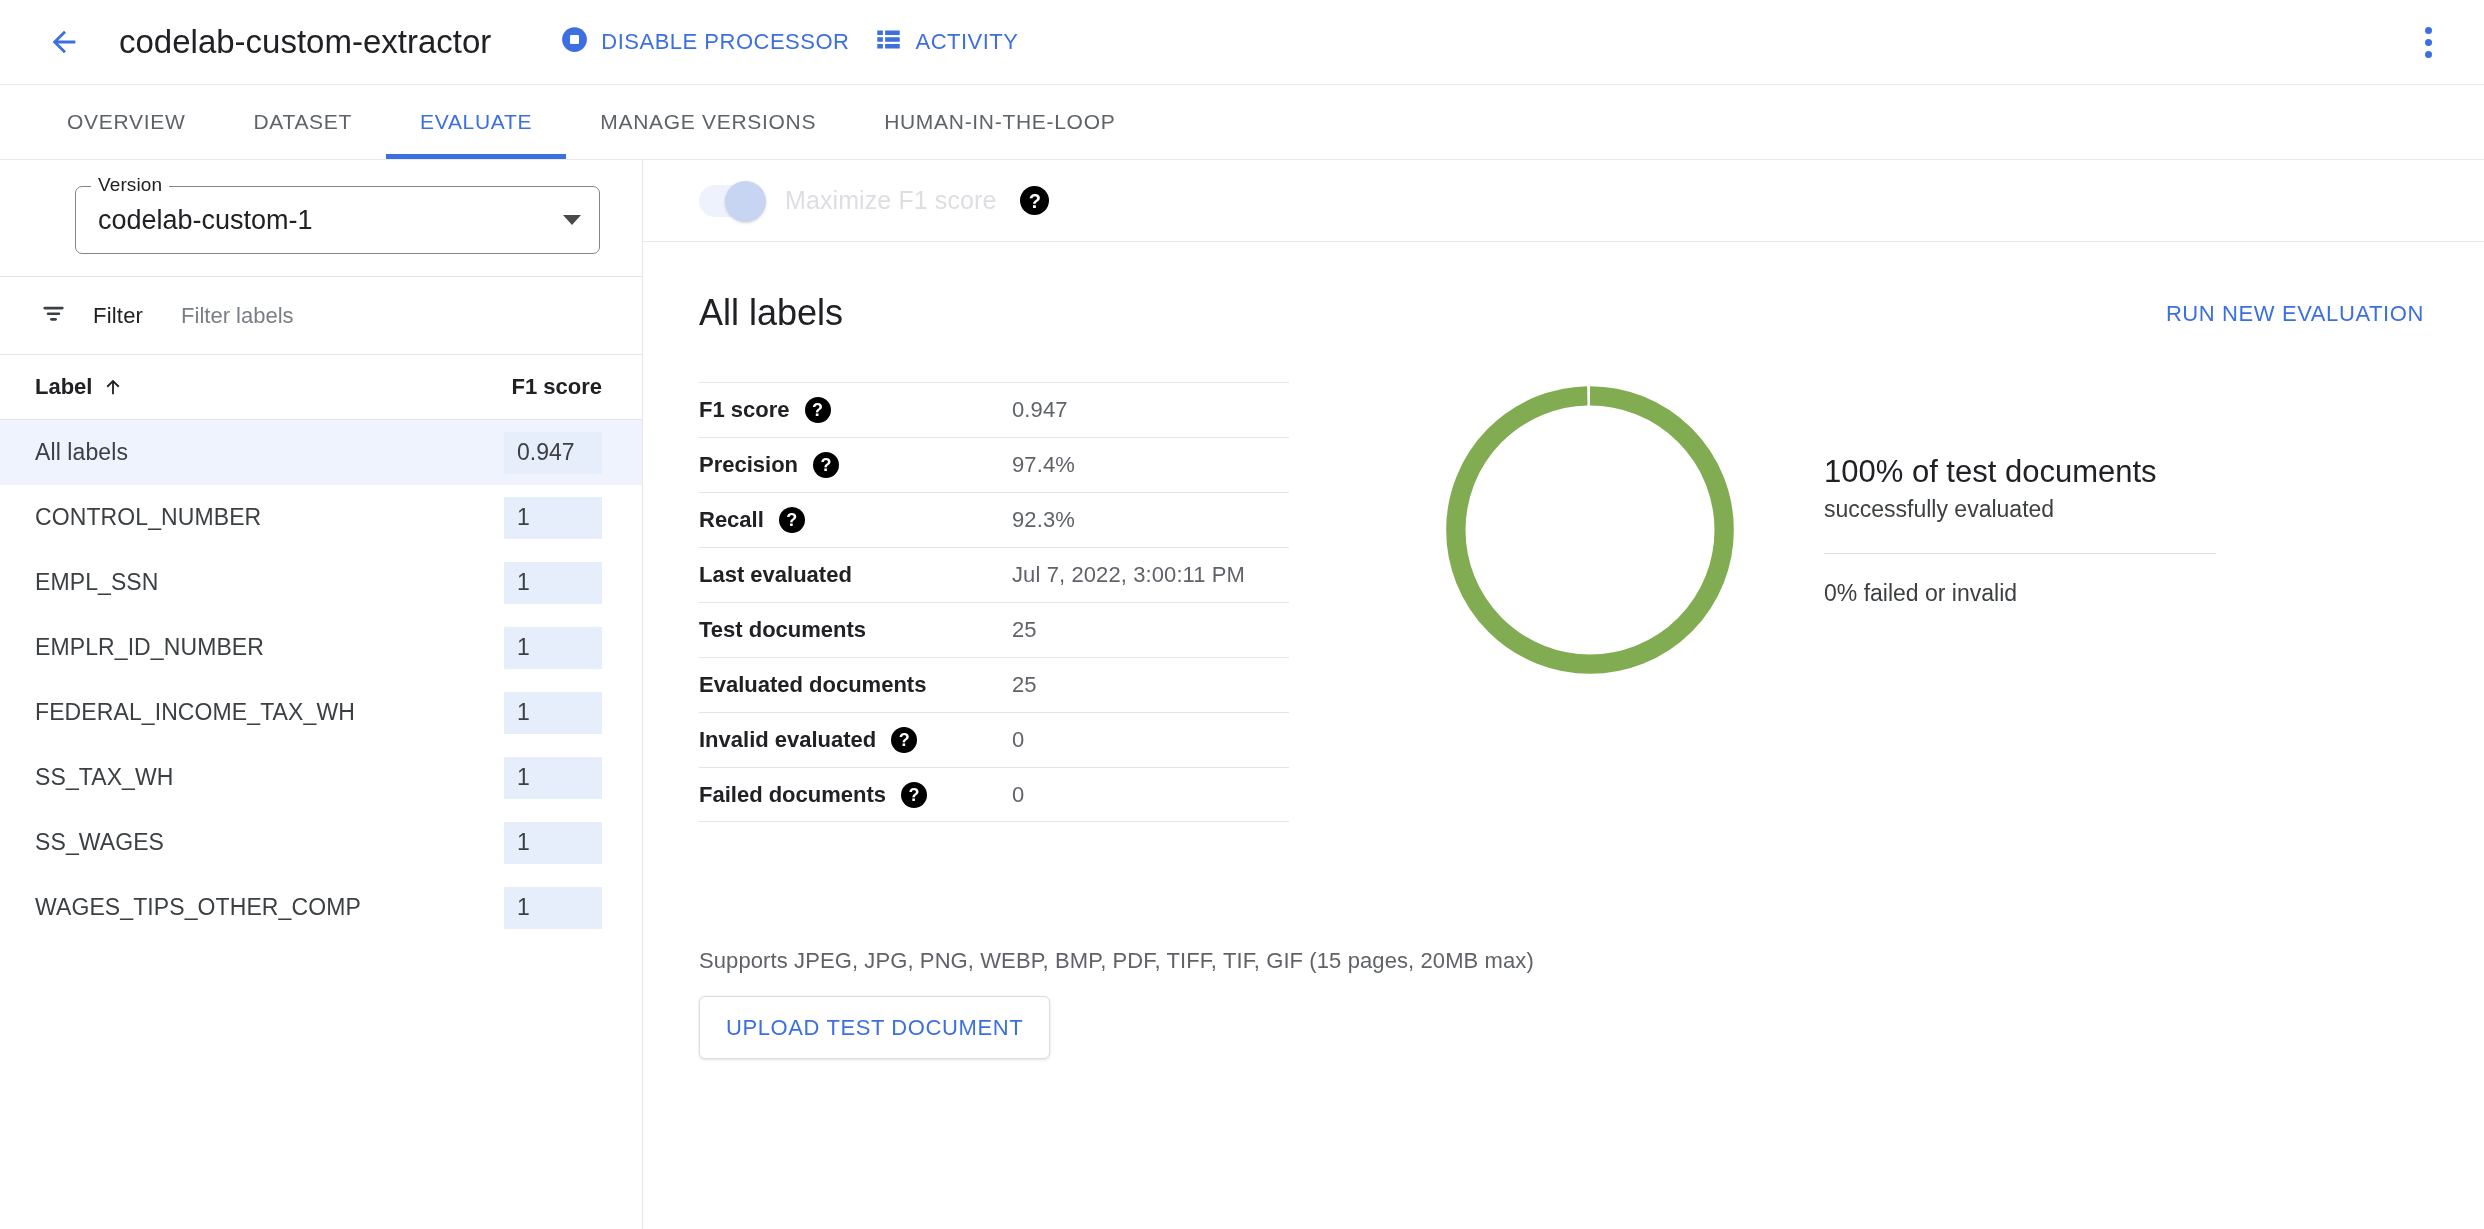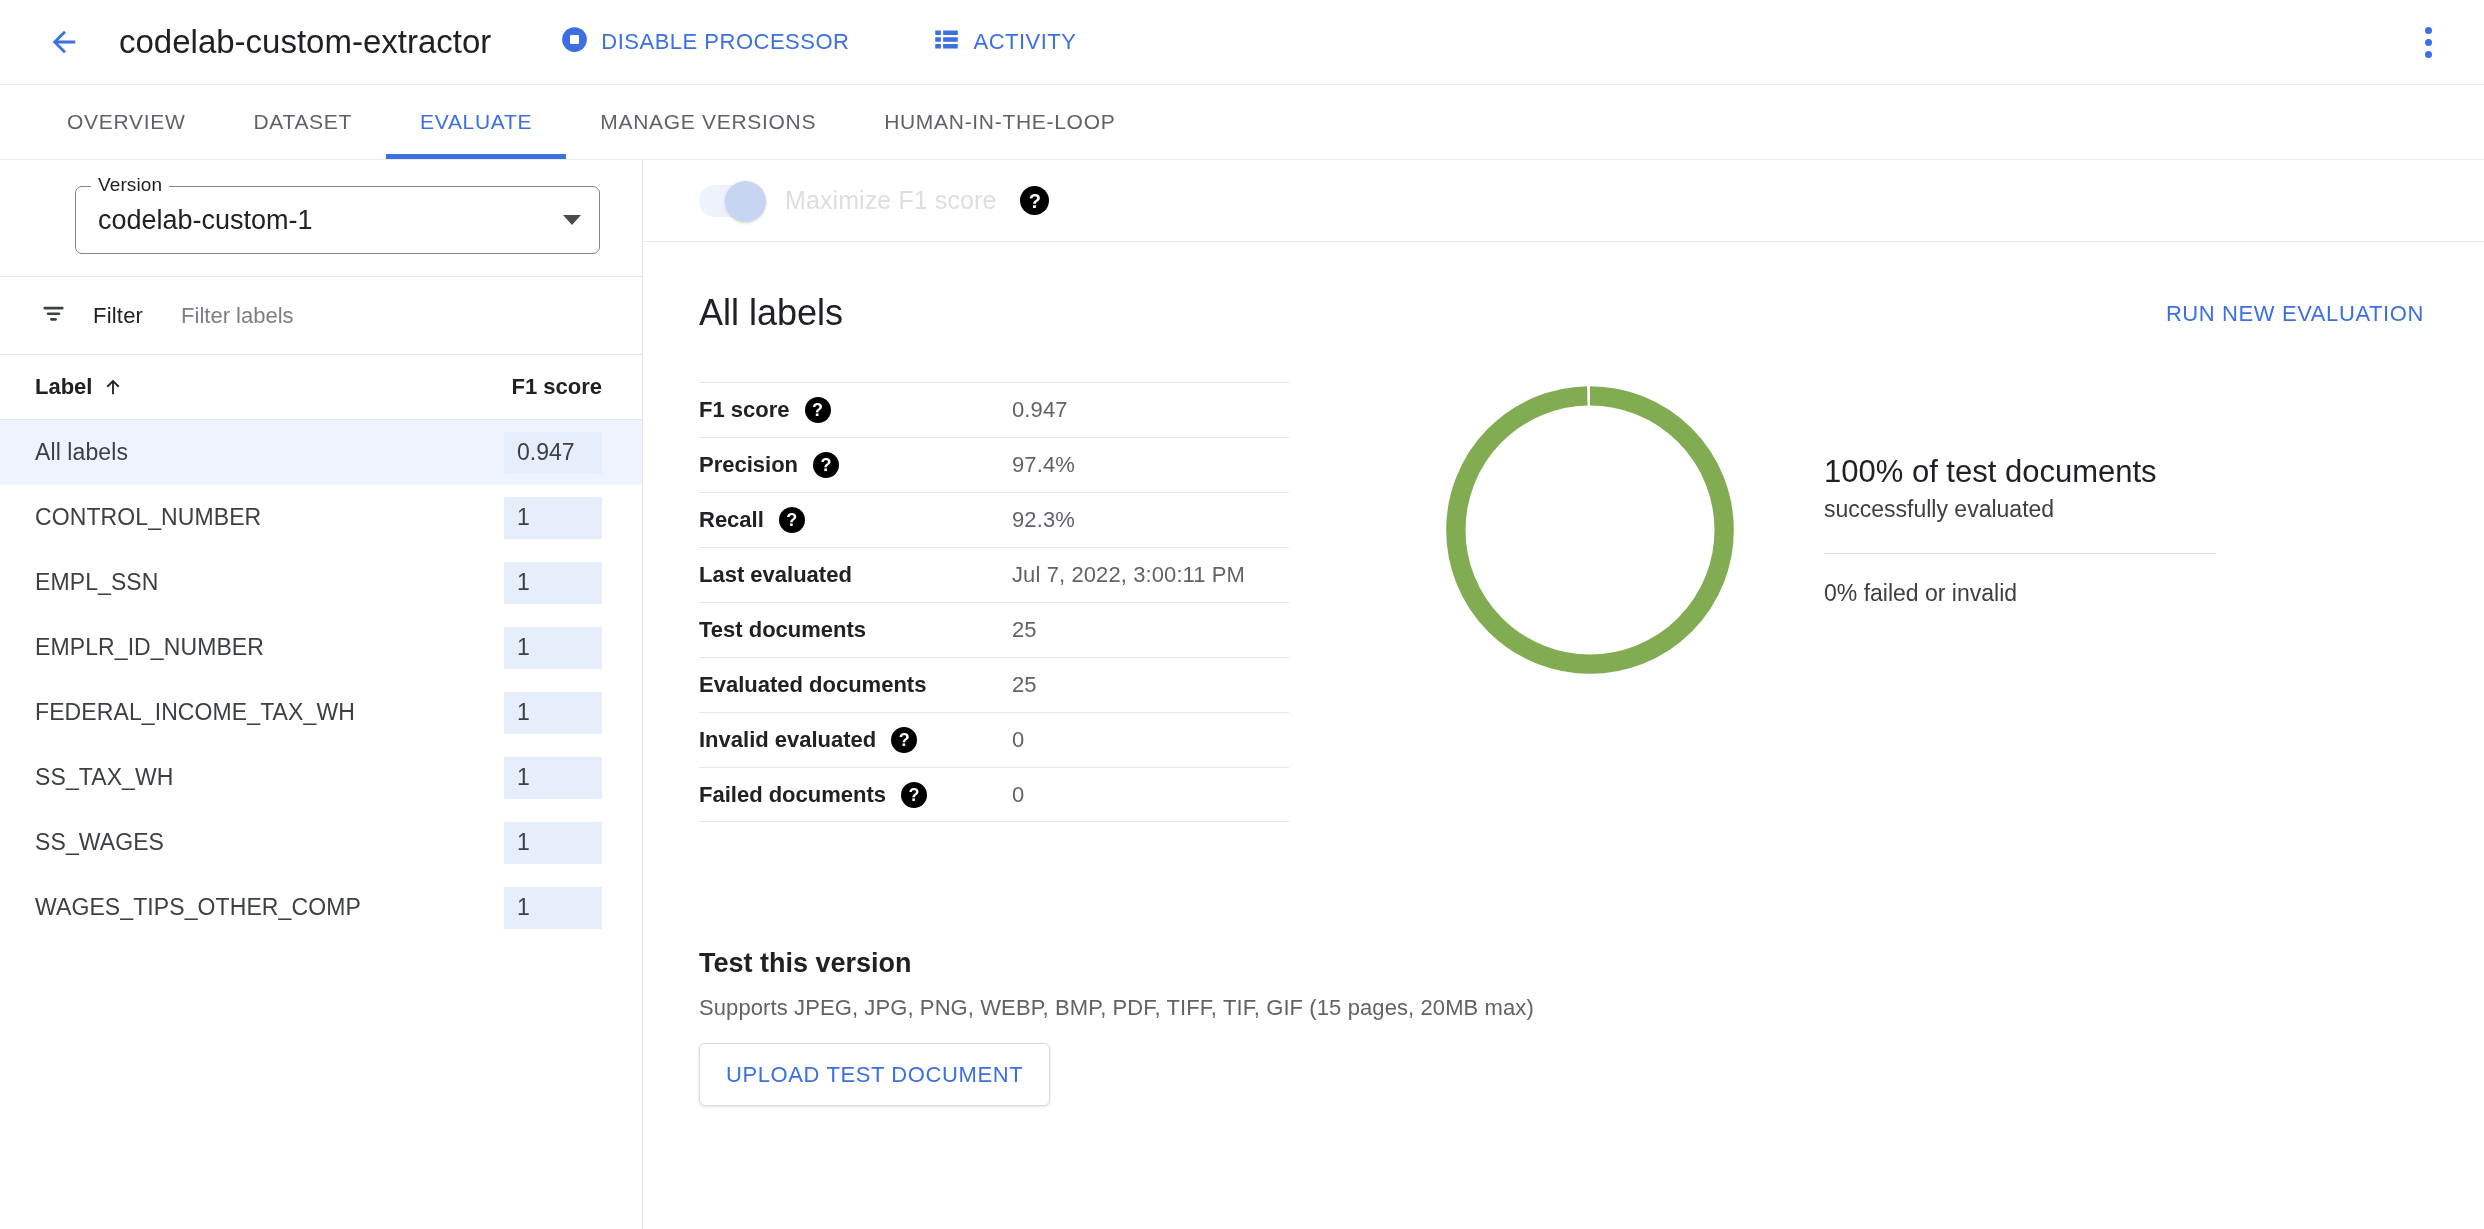--- a/index.html
+++ b/index.html
@@ -26,21 +26,21 @@
     cursor: pointer; flex: none;
   }
   .page-title {
     font-size: 33px;
     font-weight: 400;
     color: #202124;
     margin-left: 31px;
     white-space: nowrap;
     letter-spacing: 0px;
   }
-  .header-actions { display: flex; align-items: center; margin-left: 70px; gap: 84px; }
+  .header-actions { display: flex; align-items: center; margin-left: 70px; gap: 26px; }
   .hdr-action {
     display: flex; align-items: center; gap: 13px;
     color: #3c6fe0;
     font-size: 22px;
     font-weight: 500;
     letter-spacing: .5px;
     cursor: pointer;
     white-space: nowrap;
   }
   .hdr-spacer { flex: 1 1 auto; }
@@ -490,20 +490,19 @@
           <div class="donut-text">
             <div class="donut-big">100% of test documents</div>
             <div class="donut-sub">successfully evaluated</div>
             <div class="donut-rule"></div>
             <div class="donut-fail">0% failed or invalid</div>
           </div>
         </div>
       </div>
 
       <div class="test-section">
-        <div class="test-title">Test this version</div>
         <div class="test-sub">Supports JPEG, JPG, PNG, WEBP, BMP, PDF, TIFF, TIF, GIF (15 pages, 20MB max)</div>
         <button class="upload-btn">UPLOAD TEST DOCUMENT</button>
       </div>
 
     </div>
   </div>
 </div>
 
 </body></html>

